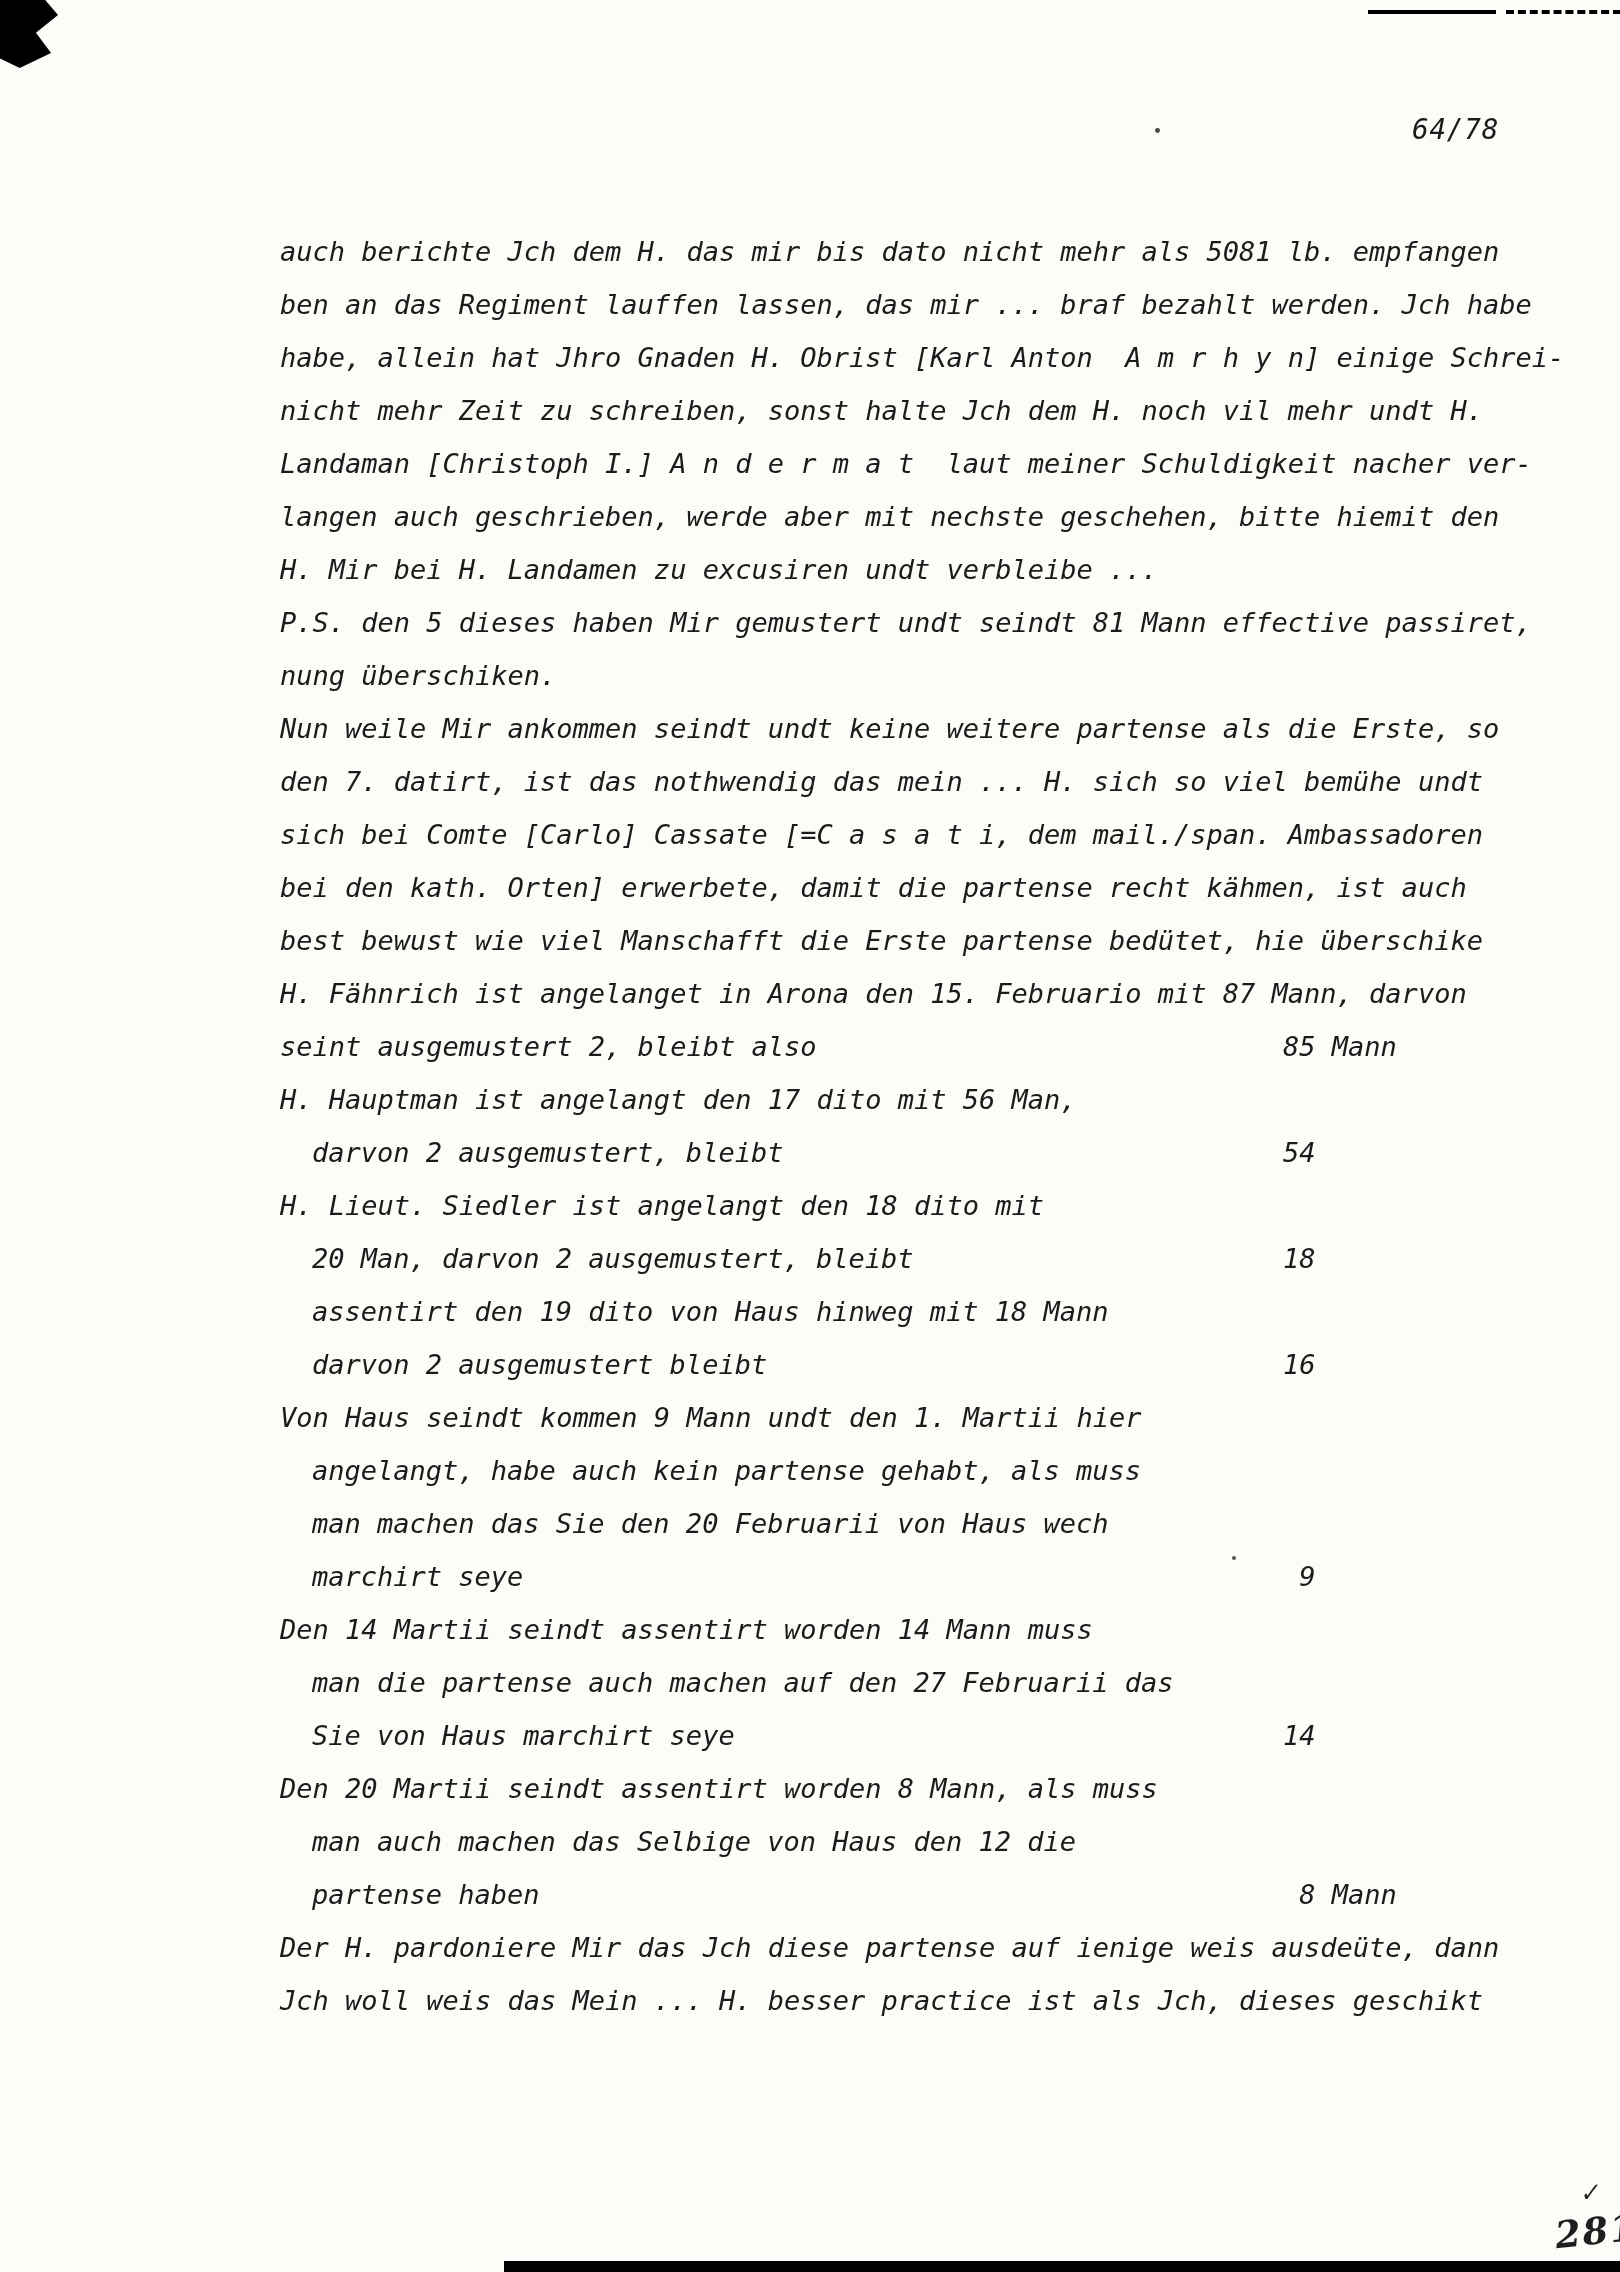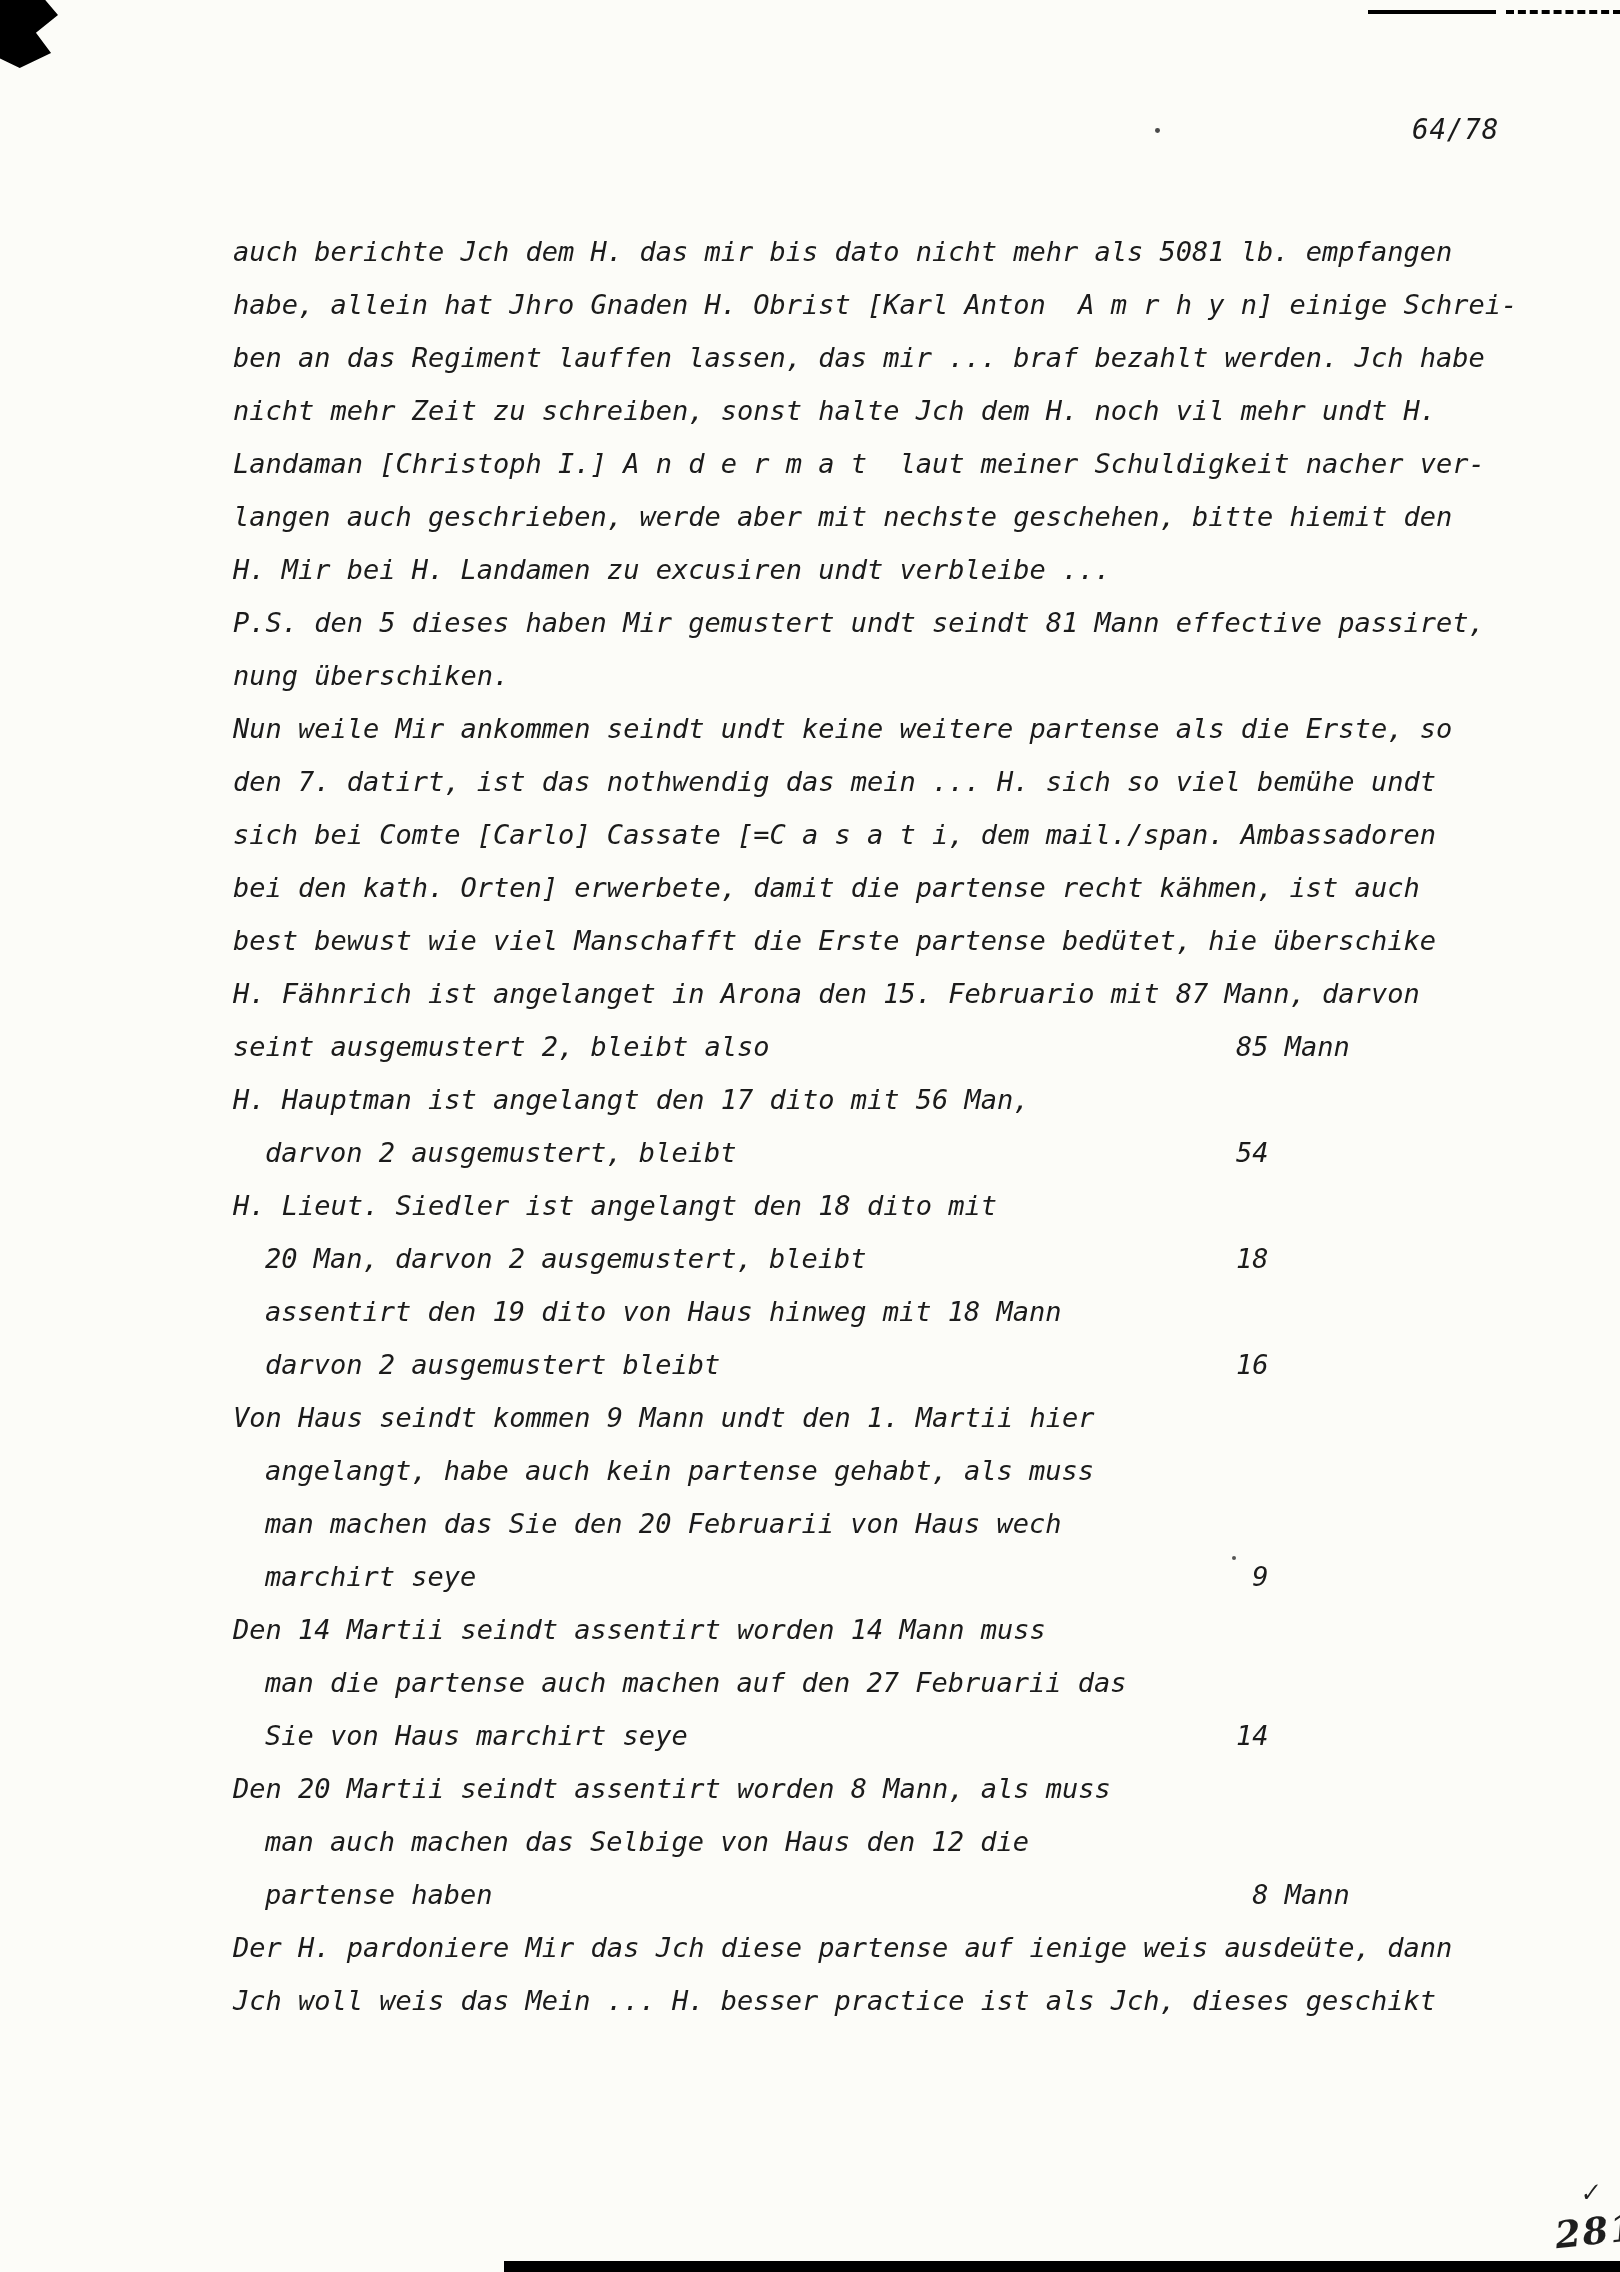--- a/index.html
+++ b/index.html
@@ -30,20 +30,21 @@
     position: absolute;
     left: 233px;
     top: 225px;
     width: 1362px;
   }
   .line {
     position: relative;
     font-size: 27px;
     line-height: 53px;
     white-space: pre;
+    margin-left: 47px;
   }
   .line.indent { padding-left: 32px; }
   .line-value {
     position: absolute;
     left: 1003px;
     top: 0;
     white-space: pre;
   }
   
   .artifact { background: #000; position: absolute; }
@@ -107,22 +108,22 @@
   <div class="artifact corner-mark-tl"></div>
   <div class="artifact top-right-line"></div>
   <div class="artifact top-right-dashes"></div>
   <div class="artifact dot-near-pagenumber"></div>
   <div class="artifact dot-mid-right"></div>
 
   <div class="page-number">64/78</div>
 
   <div class="doc-body" id="doc-body">
       <div class="line"><span>auch berichte Jch dem H. das mir bis dato nicht mehr als 5081 lb. empfangen</span></div>
+      <div class="line"><span>ben an das Regiment lauffen lassen, das mir ... braf bezahlt werden. Jch habe</span></div>
       <div class="line"><span>habe, allein hat Jhro Gnaden H. Obrist [Karl Anton  A m r h y n] einige Schrei-</span></div>
-      <div class="line"><span>ben an das Regiment lauffen lassen, das mir ... braf bezahlt werden. Jch habe</span></div>
       <div class="line"><span>nicht mehr Zeit zu schreiben, sonst halte Jch dem H. noch vil mehr undt H.</span></div>
       <div class="line"><span>Landaman [Christoph I.] A n d e r m a t  laut meiner Schuldigkeit nacher ver-</span></div>
       <div class="line"><span>langen auch geschrieben, werde aber mit nechste geschehen, bitte hiemit den</span></div>
       <div class="line"><span>H. Mir bei H. Landamen zu excusiren undt verbleibe ...</span></div>
       <div class="line"><span>P.S. den 5 dieses haben Mir gemustert undt seindt 81 Mann effective passiret,</span></div>
       <div class="line"><span>nung überschiken.</span></div>
       <div class="line"><span>Nun weile Mir ankommen seindt undt keine weitere partense als die Erste, so</span></div>
       <div class="line"><span>den 7. datirt, ist das nothwendig das mein ... H. sich so viel bemühe undt</span></div>
       <div class="line"><span>sich bei Comte [Carlo] Cassate [=C a s a t i, dem mail./span. Ambassadoren</span></div>
       <div class="line"><span>bei den kath. Orten] erwerbete, damit die partense recht kähmen, ist auch</span></div>

